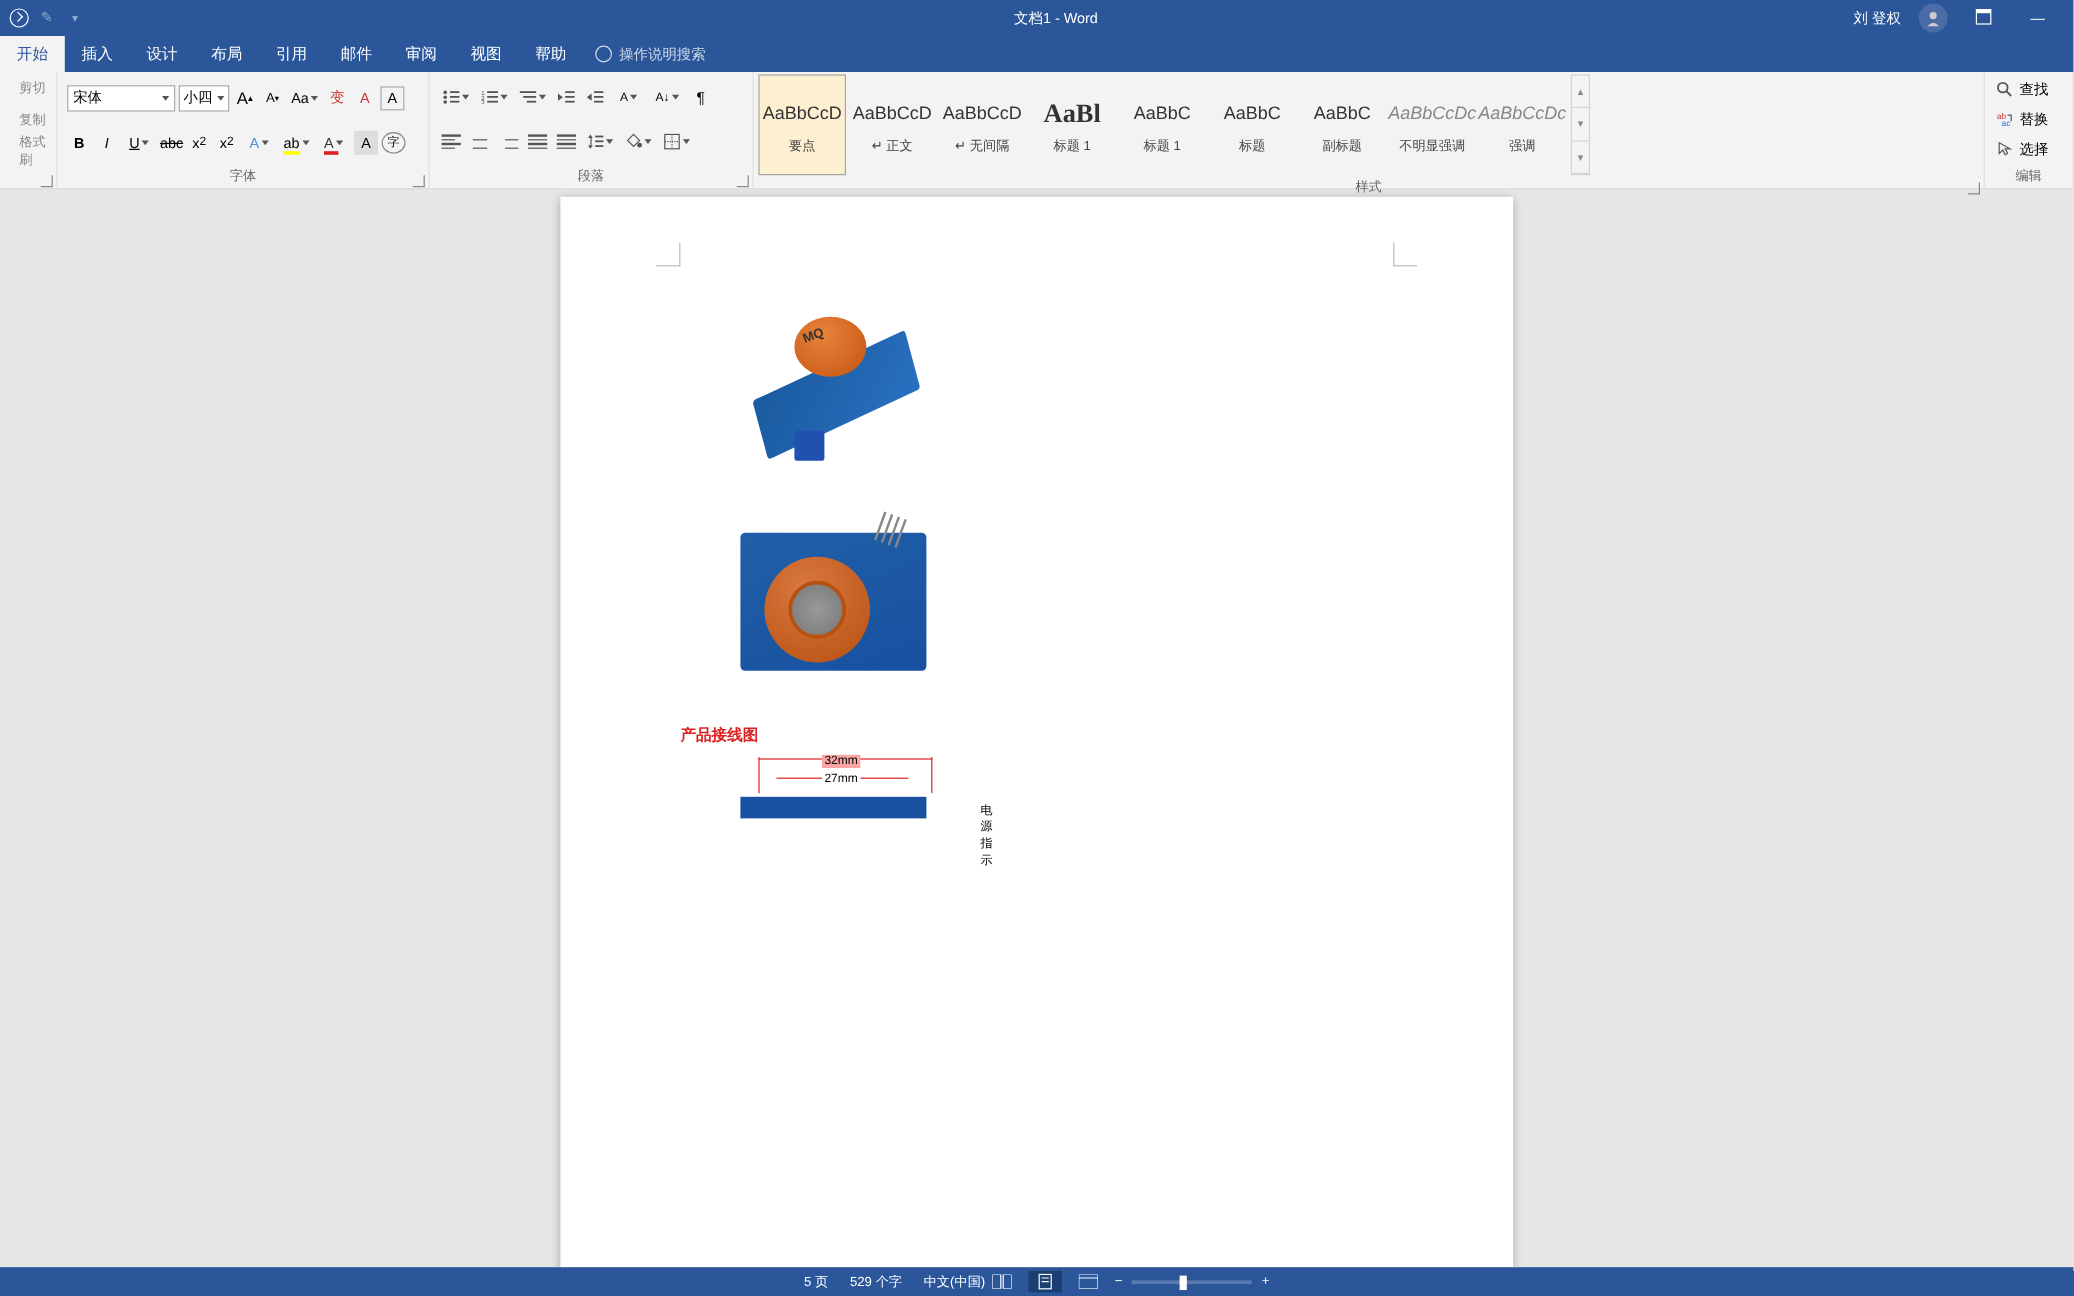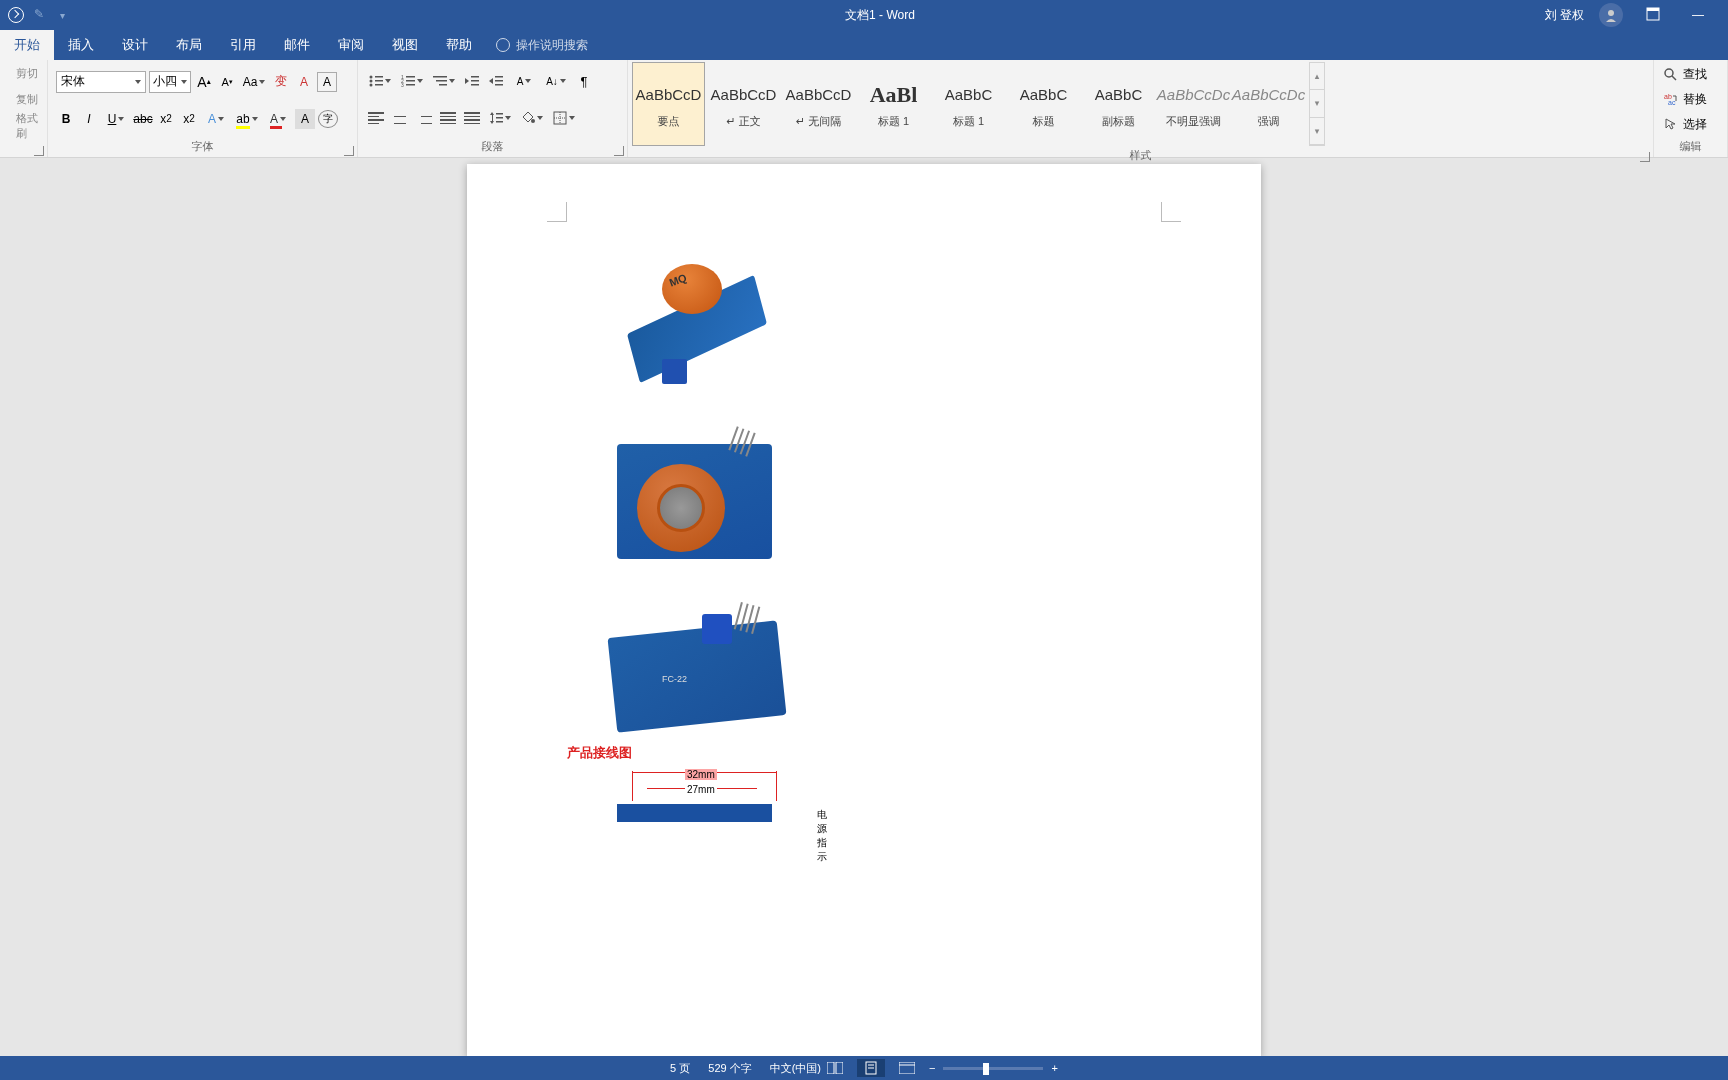--- a/index.html
+++ b/index.html
@@ -444,33 +444,20 @@
               <span></span>
               <span></span>
               <span></span>
               <span></span>
             </div>
           <div class="cap">
               <div class="mesh"></div>
             </div>
         </div>
       </div>
-      <div class="img-block">
-        <div class="sensor3">
-          <div class="pcb"></div>
-          <div class="pot"></div>
-          <div class="pins">
-              <span></span>
-              <span></span>
-              <span></span>
-              <span></span>
-            </div>
-          <div class="fc">FC-22</div>
-        </div>
-      </div>
       <div class="red-label">产品接线图</div>
       <div class="img-block">
         <div class="wiring">
           <div class="dim1"></div>
           <div class="d1lbl">32mm</div>
           <div class="dim2"></div>
           <div class="d2lbl">27mm</div>
           <div class="pcb"></div>
           <div class="pwr">电源指示</div>
         </div>

